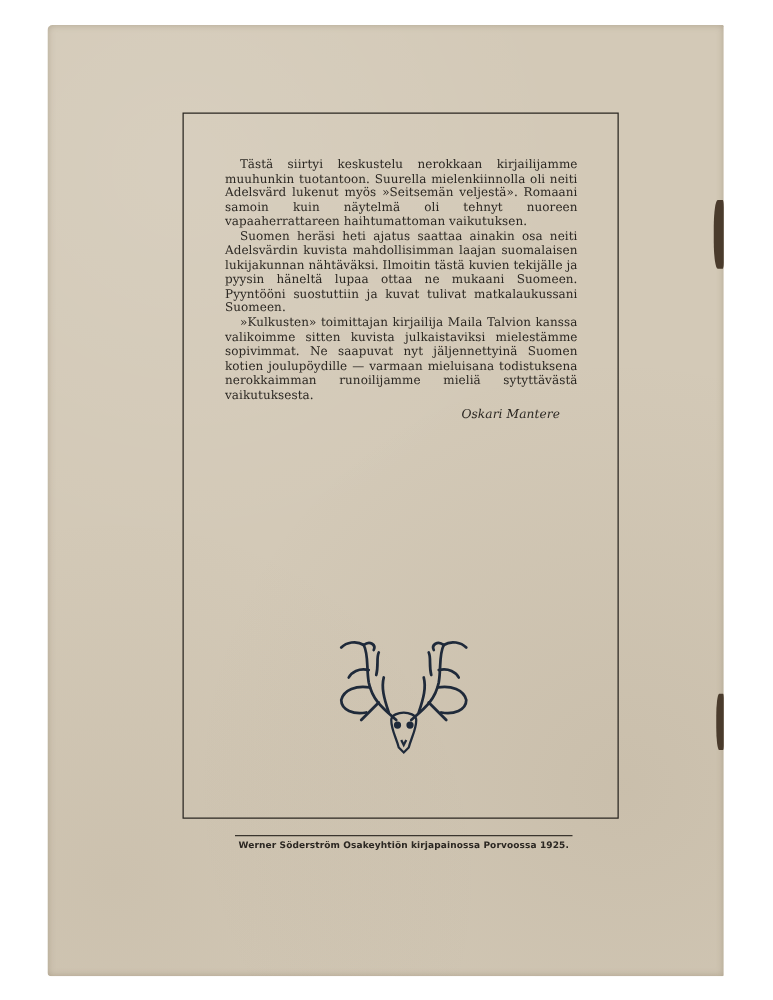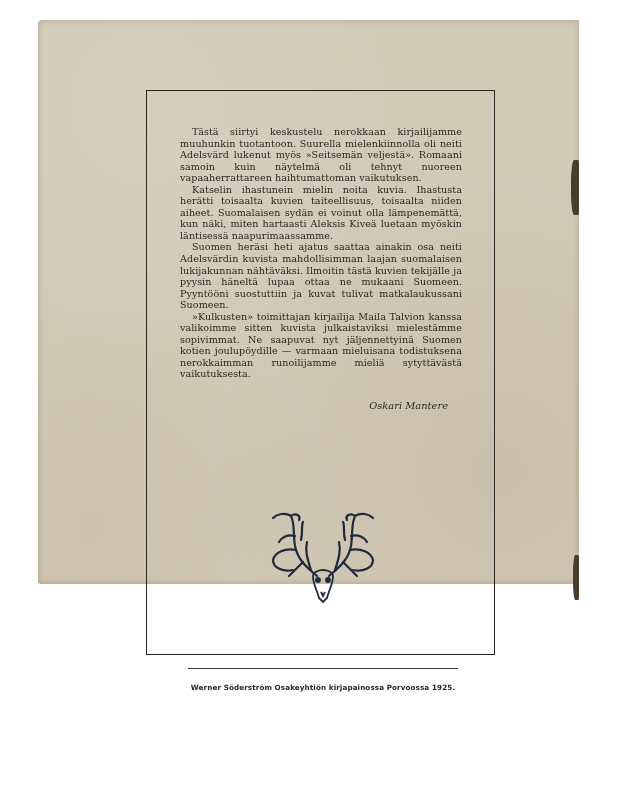--- a/index.html
+++ b/index.html
@@ -1,20 +1,20 @@
 <!DOCTYPE html>
 <html><head>
 <meta charset="utf-8">
 <style>
   html, body { margin: 0; padding: 0; }
   body {
     width: 618px; height: 800px; background: #ffffff; position: relative; overflow: hidden;
   }
   .page {
-    position: absolute; left: 38px; top: 20px; width: 541px; height: 564px;
+    position: absolute; left: 38px; top: 20px; width: 541px; height: 761px;
     background: #d3c9b7;
     background-image:
       radial-gradient(circle at 20% 15%, rgba(255,255,255,0.10), transparent 40%),
       radial-gradient(circle at 85% 80%, rgba(120,100,70,0.10), transparent 45%),
       radial-gradient(circle at 10% 90%, rgba(120,100,70,0.08), transparent 35%);
     border-radius: 4px 1px 1px 3px;
     box-shadow: inset 0 0 6px rgba(110,95,70,0.35);
   }
   .spine-mark {
     position: absolute; background: #4a3b2c; border-radius: 40% 10% 10% 40%;
@@ -23,45 +23,44 @@
     position: absolute; left: 108px; top: 70px; width: 347px; height: 563px;
     border: 1.3px solid #2a2620;
   }
   .body-text {
     position: absolute; left: 142px; top: 106px; width: 282px;
     font-family: "DejaVu Serif", serif; font-size: 9.6px; line-height: 11.55px;
     color: #2b2722; text-align: justify; letter-spacing: 0.05px;
   }
   .body-text p { margin: 0; text-indent: 12px; }
   .signature {
-    text-align: right; font-style: italic; margin-top: 20px; padding-right: 14px;
+    text-align: right; font-style: italic; margin-top: 4px; padding-right: 14px;
     font-family: "DejaVu Serif", serif; font-size: 9.8px;
   }
   .emblem {
     position: absolute; left: 225px; top: 486px; width: 120px; height: 100px;
   }
   .imprint {
     position: absolute; left: 150px; top: 648px; width: 270px;
     font-family: "DejaVu Sans", sans-serif; font-weight: bold; font-size: 7.2px;
     color: #2b2722; text-align: center; letter-spacing: 0.1px;
-    border-top: 0.8px solid #3a352e; padding-top: 14px;
+    border-top: 0.8px solid #3a352e; padding-top: 2px;
   }
 </style>
 </head>
 <body>
 
 <div class="page">
   <div class="spine-mark" style="left:533px; top:140px; width:8px; height:55px;"></div>
   <div class="spine-mark" style="left:535px; top:535px; width:6px; height:45px;"></div>
 
   <div class="frame"></div>
 
   <div class="body-text">
     <p>Tästä siirtyi keskustelu nerokkaan kirjailijamme muuhunkin tuotantoon. Suurella mielenkiinnolla oli neiti Adelsvärd lukenut myös »Seitsemän veljestä». Romaani samoin kuin näytelmä oli tehnyt nuoreen vapaaherrattareen haihtumattoman vaikutuksen.</p>
-    <p>Katselin ihastunein mielin noita kuvia. Ihastusta herätti toisaalta kuvien taiteellisuus, toisaalta niiden aiheet. Suomalaisen sydän ei voinut olla lämpenemättä, kun näki, miten hartaasti Aleksis Kiveä luetaan myöskin läntisessä naapurimaassamme.</p>
     <p>Suomen heräsi heti ajatus saattaa ainakin osa neiti Adelsvärdin kuvista mahdollisimman laajan suomalaisen lukijakunnan nähtäväksi. Ilmoitin tästä kuvien tekijälle ja pyysin häneltä lupaa ottaa ne mukaani Suomeen. Pyyntööni suostuttiin ja kuvat tulivat matkalaukussani Suomeen.</p>
     <p>»Kulkusten» toimittajan kirjailija Maila Talvion kanssa valikoimme sitten kuvista julkaistaviksi mielestämme sopivimmat. Ne saapuvat nyt jäljennettyinä Suomen kotien joulupöydille — varmaan mieluisana todistuksena nerokkaimman runoilijamme mieliä sytyttävästä vaikutuksesta.</p>
     <div class="signature">Oskari Mantere</div>
   </div>
 
   <svg class="emblem" viewBox="0 0 120 100">
     <g fill="none" stroke="#1f2a3a" stroke-width="2.2" stroke-linecap="round">
 
       <path d="M54 70 C45 62 35 55 32 40 C30 28 32 18 28 10"></path>
       <path d="M28 10 C22 6 14 8 10 12"></path>

